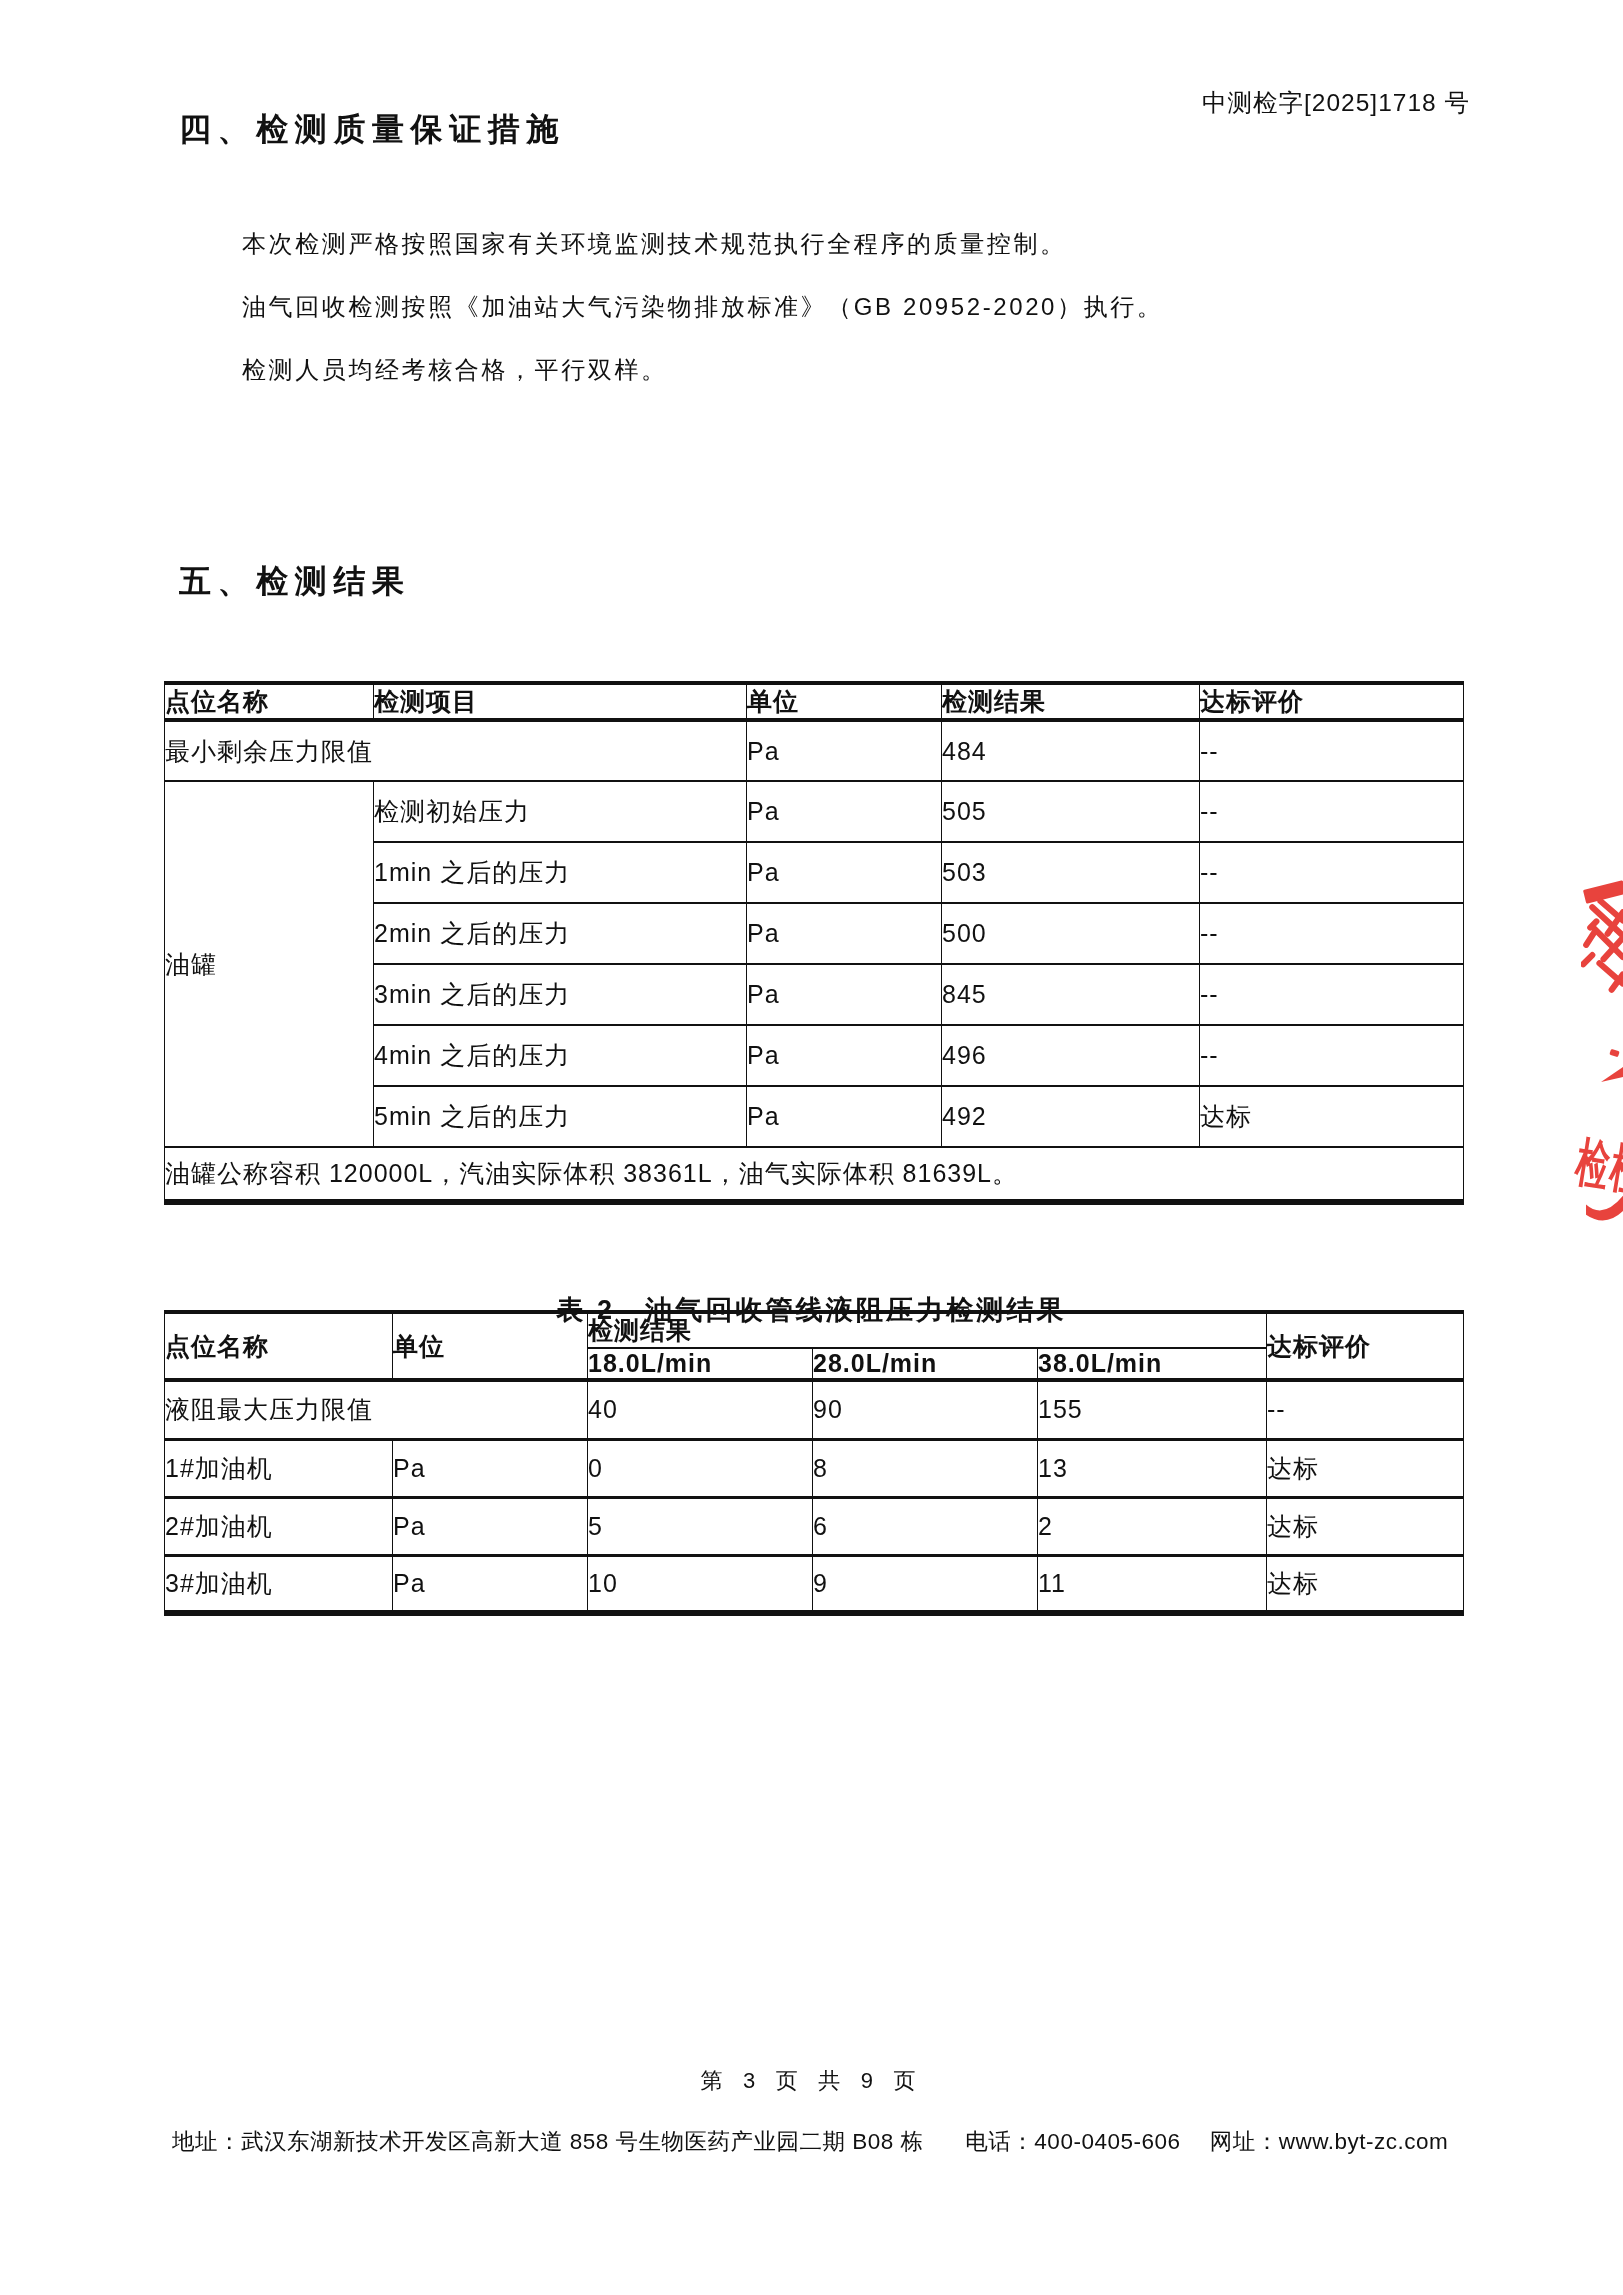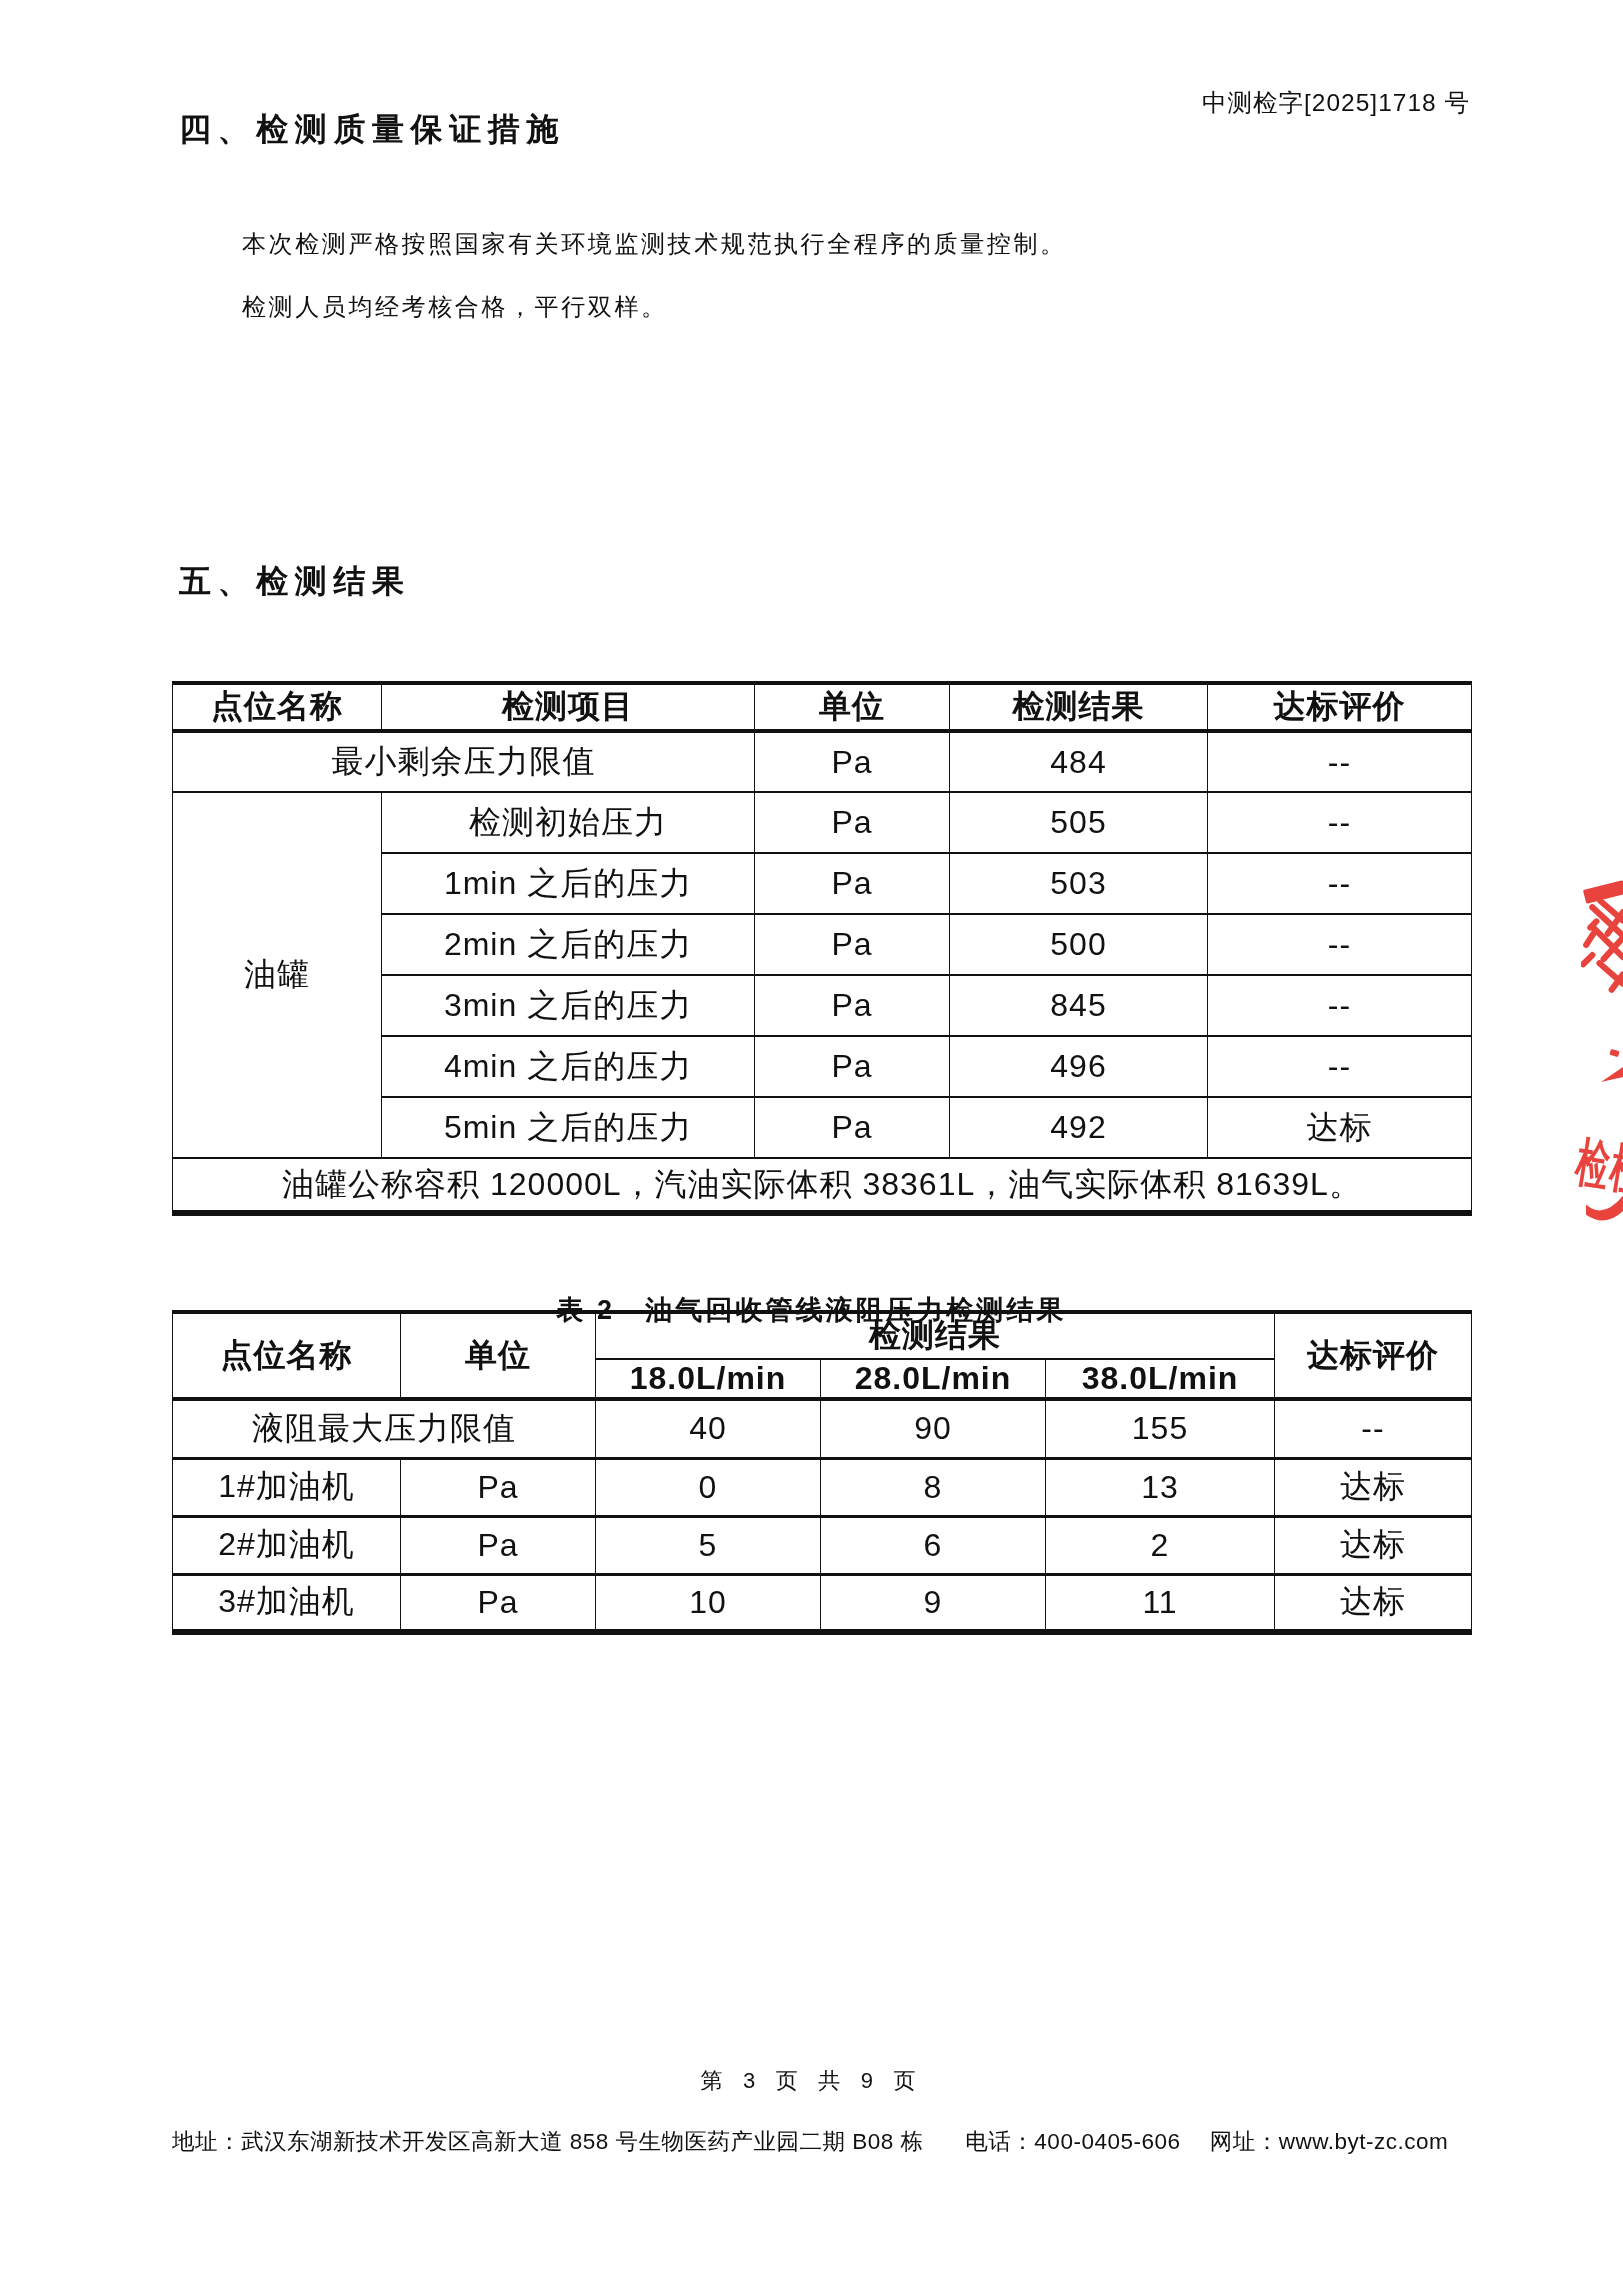--- a/index.html
+++ b/index.html
@@ -27,22 +27,22 @@
   .paragraphs p { margin:0; height:63px; line-height:63px; white-space:nowrap; }
   
   .tbl-title {
     position:absolute; left:0; width:100%; text-align:center;
     font-size:27px; font-weight:bold; letter-spacing:3.1px;
   }
   .tbl-title.t1 { top:643px; }
   .tbl-title.t2 { top:1292px; }
   
   table.rpt {
-    position:absolute; left:172px; width:1299px; table-layout:fixed;
-    border-collapse:collapse; text-align:center; font-size:32px;
+    position:absolute; left:164px; width:1299px; table-layout:fixed;
+    border-collapse:collapse; text-align:left; font-size:25px;
     letter-spacing:1px;
   }
   table.rpt td, table.rpt th {
     border-left:1.5px solid #111; border-right:1.5px solid #111;
     vertical-align:middle; padding:0; font-weight:normal; overflow:hidden;
   }
   table.rpt th { font-weight:bold; }
   .bold { font-weight:bold; }
   #table1 { top:681px; }
   #table1 { border-top:4.6px solid #111; border-bottom:6.6px solid #111; }
@@ -98,20 +98,21 @@
 <body>
 
 <div class="page">
 
   <div class="doc-ref">中测检字[2025]1718 号</div>
 
   <div class="sec-title s4">四、检测质量保证措施</div>
 
   <div class="paragraphs">
     <p>本次检测严格按照国家有关环境监测技术规范执行全程序的质量控制。</p>
+    <p>油气回收检测按照《加油站大气污染物排放标准》（GB 20952-2020）执行。</p>
     <p>检测人员均经考核合格，平行双样。</p>
   </div>
 
   <div class="sec-title s5">五、检测结果</div>
 
 
   <table class="rpt" id="table1">
     <colgroup>
       <col style="width:209px">
         <col style="width:373px">

